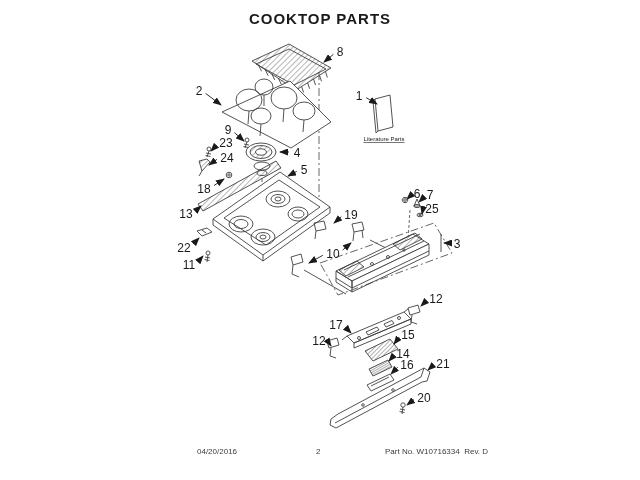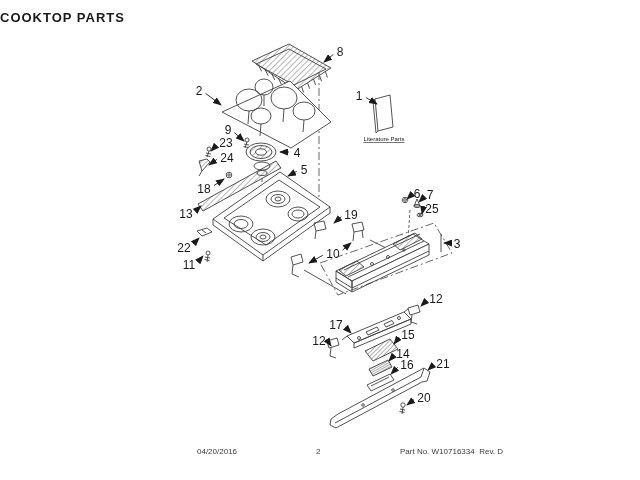--- a/index.html
+++ b/index.html
@@ -1,27 +1,27 @@
 <!DOCTYPE html>
 <html><head>
 <meta charset="utf-8">
 <style>
   html,body{margin:0;padding:0;background:#fff;}
   #page{position:relative;width:640px;height:480px;background:#ffffff;overflow:hidden;
         font-family:"Liberation Sans",sans-serif;color:#1a1a1a;}
-  #title{position:absolute;top:10px;left:0;width:100%;text-align:left;
-         font-size:13px;font-weight:bold;letter-spacing:1px;margin:0;}
+  #title{position:absolute;top:10px;left:0;width:100%;text-align:center;
+         font-size:15px;font-weight:bold;letter-spacing:1px;margin:0;}
   #diagram-svg{position:absolute;left:0;top:0;}
   .callout-num{font-size:12px;fill:#1a1a1a;}
   .lit-label{font-size:6px;fill:#1a1a1a;text-decoration:underline;}
   #footer{position:absolute;top:447px;left:0;width:100%;font-size:8px;color:#3c3c3c;}
   #footer span{position:absolute;white-space:pre;}
   #footer .f-date{left:167px;margin-left:30px;}
   #footer .f-page{left:316px;}
-  #footer .f-part{left:400px;}
+  #footer .f-part{left:385px;}
   line,polygon,polyline,path,ellipse,circle,rect{vector-effect:non-scaling-stroke;}
 </style>
 </head>
 <body>
 
 <div id="page">
   <h1 id="title">COOKTOP PARTS</h1>
 
   <svg id="diagram-svg" width="640" height="480" viewBox="0 0 640 480">
     <defs>

